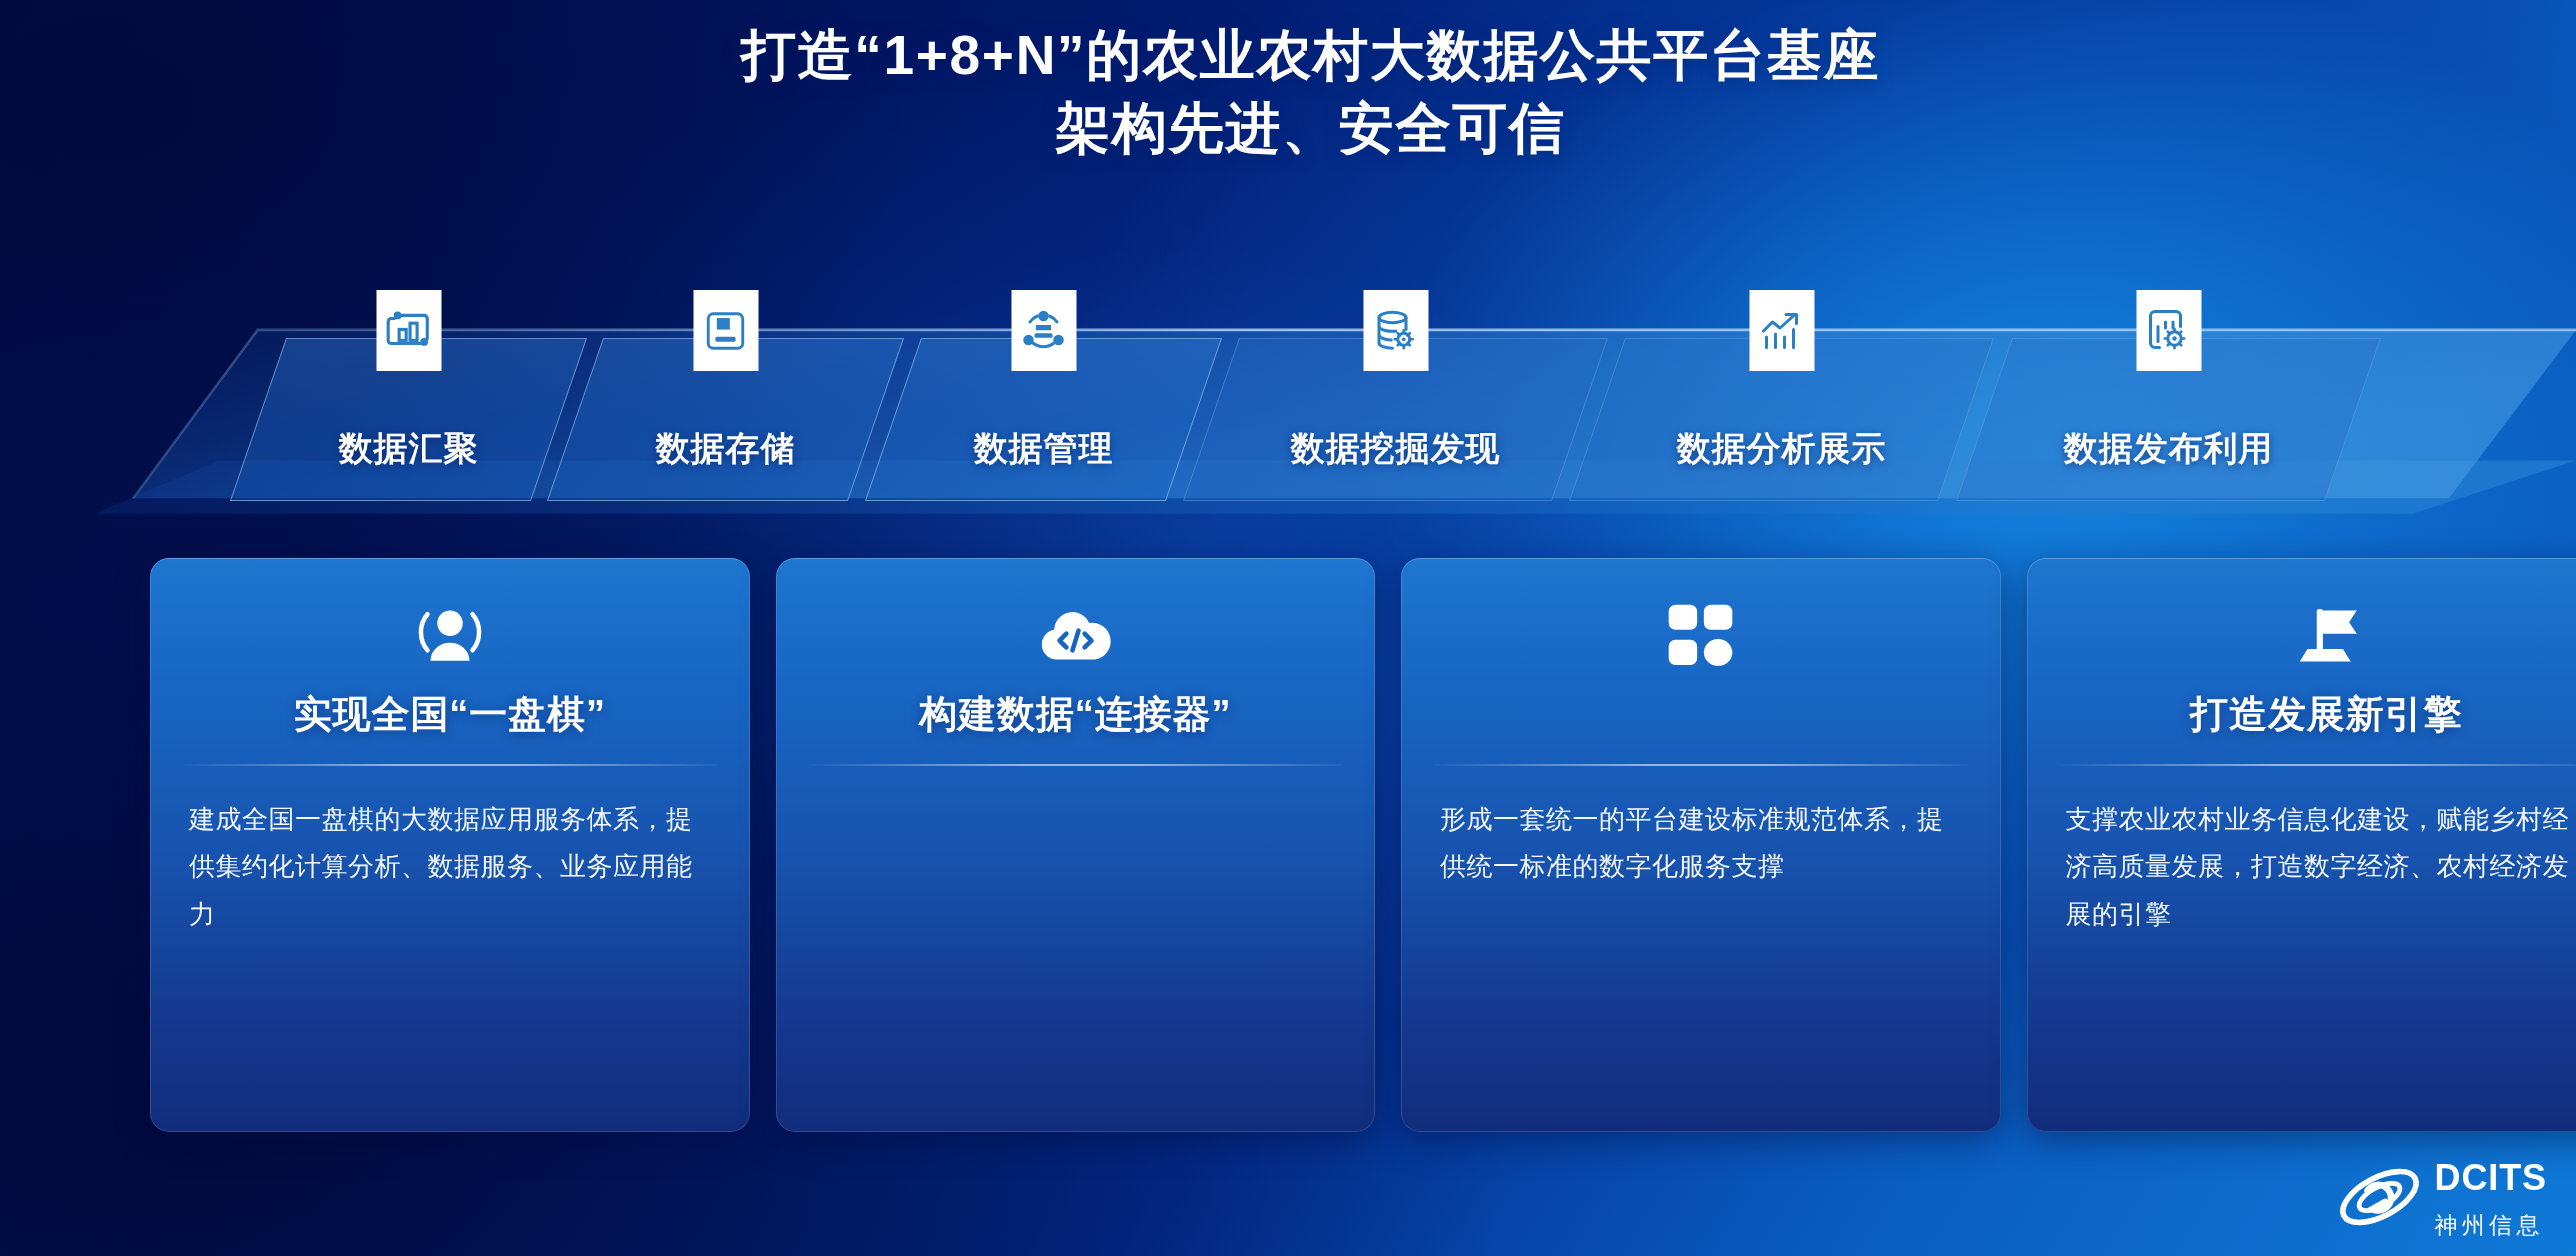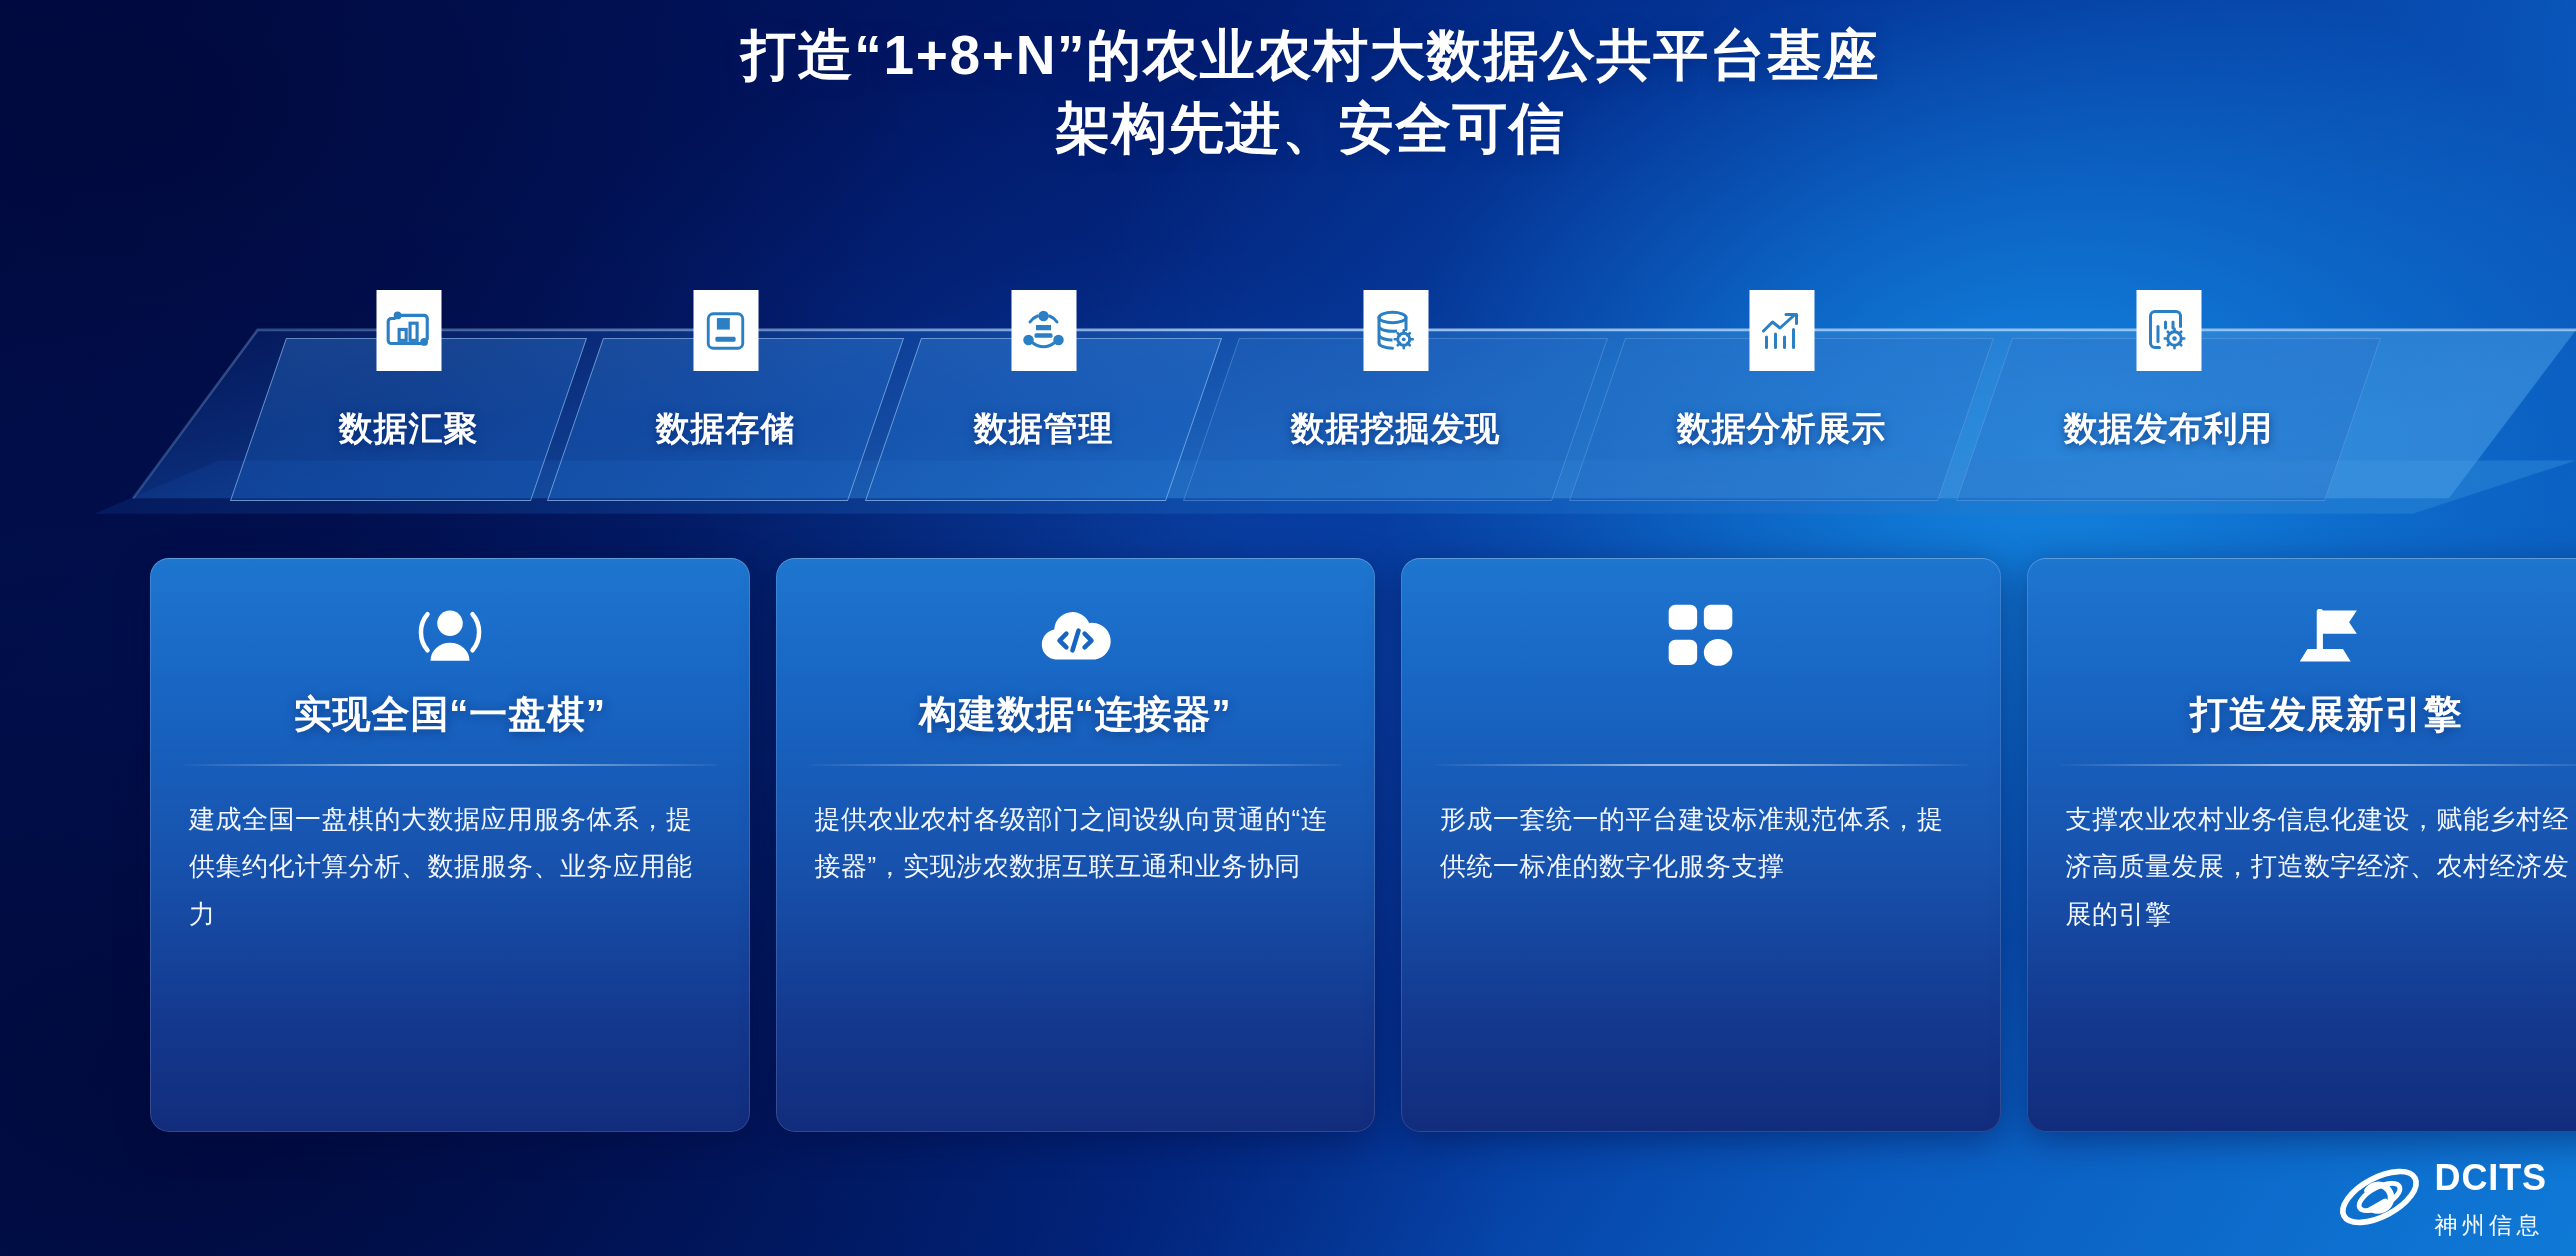--- a/index.html
+++ b/index.html
@@ -69,21 +69,21 @@
     transform: skewX(-19deg);
     border: 1.7px solid rgba(175,214,252,0.55);
     background: linear-gradient(178deg, rgba(56,135,220,0.34) 0%, rgba(30,110,206,0.30) 50%, rgba(22,100,200,0.24) 100%);
   }
   .step.dim .para {
     border-color: rgba(140,185,235,0.34);
     background: linear-gradient(178deg, rgba(40,110,200,0.30) 0%, rgba(24,92,188,0.26) 100%);
   }
   .step .step-label {
     position: absolute;
-    left: 0; right: 0; top: 68px;
+    left: 0; right: 0; top: 88px;
     text-align: center;
     color: #ffffff;
     font-size: 34px;
     font-weight: bold;
     letter-spacing: 0.9px;
     white-space: nowrap;
     text-shadow: 0 1.7px 8.6px rgba(0,30,100,0.6);
   }
   .step .step-icon {
     position: absolute;
@@ -321,21 +321,20 @@
 
     <div class="card">
       <div class="card-icon">
         <svg width="79" height="62" viewBox="0 0 104 78">
           <path d="M26 70 a20 20 0 0 1-2-39.6 A24 24 0 0 1 70 22 a18 18 0 0 1 8 48 z"></path>
           <path d="M40 36 l-9 9 9 9 M64 36 l9 9 -9 9 M56 32 l-8 26" fill="none" stroke="#1864c4" stroke-width="6" stroke-linecap="round" stroke-linejoin="round"></path>
         </svg>
       </div>
       <div class="card-title">构建数据“连接器”</div>
       <div class="card-rule"></div>
-      <div class="card-body">提供农业农村各级部门之间设纵向贯通的“连接器”，实现涉农数据互联互通和业务协同</div>
     </div>
 
     <div class="card">
       <div class="card-icon">
         <svg width="67" height="67" viewBox="0 0 80 80">
           <rect x="2" y="2" width="34" height="30" rx="8"></rect>
           <rect x="44" y="2" width="34" height="30" rx="8"></rect>
           <rect x="2" y="44" width="34" height="30" rx="8"></rect>
           <ellipse cx="61" cy="59" rx="17" ry="16"></ellipse>
         </svg>

